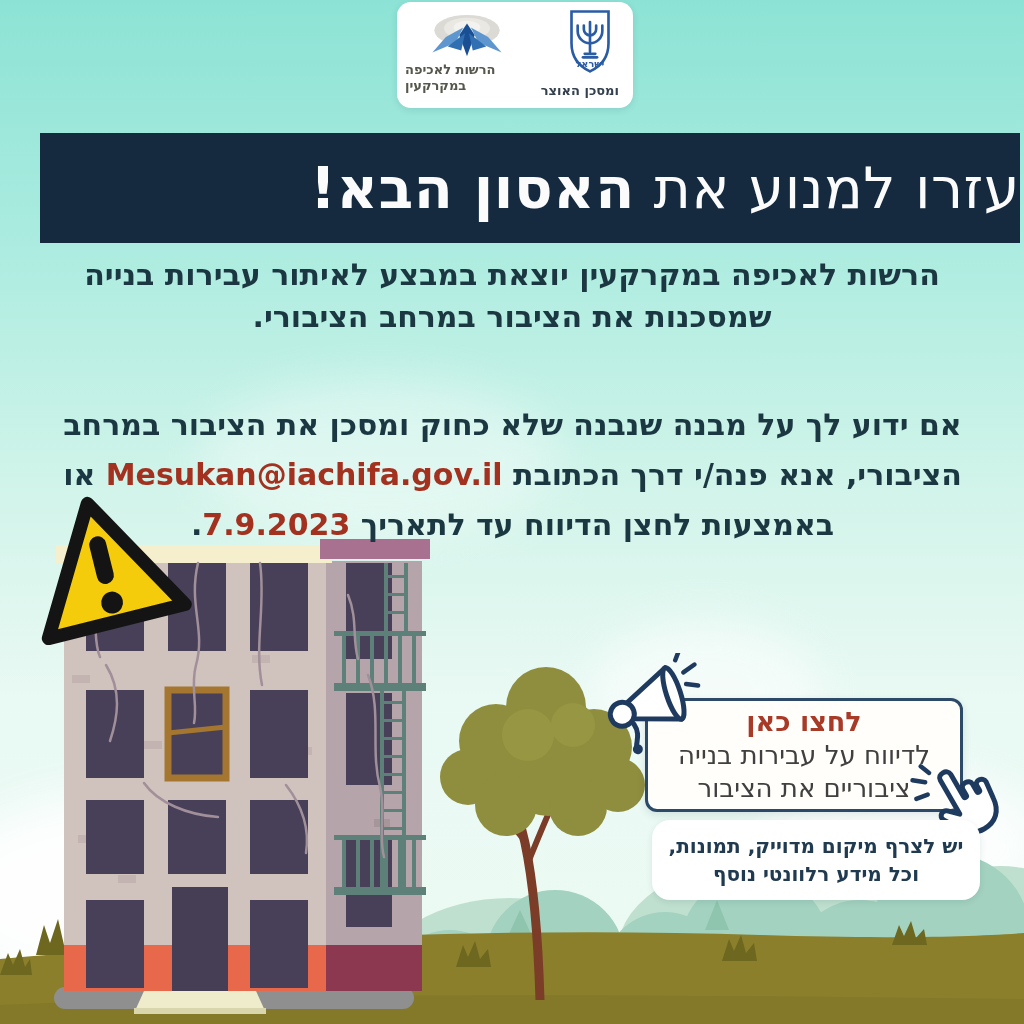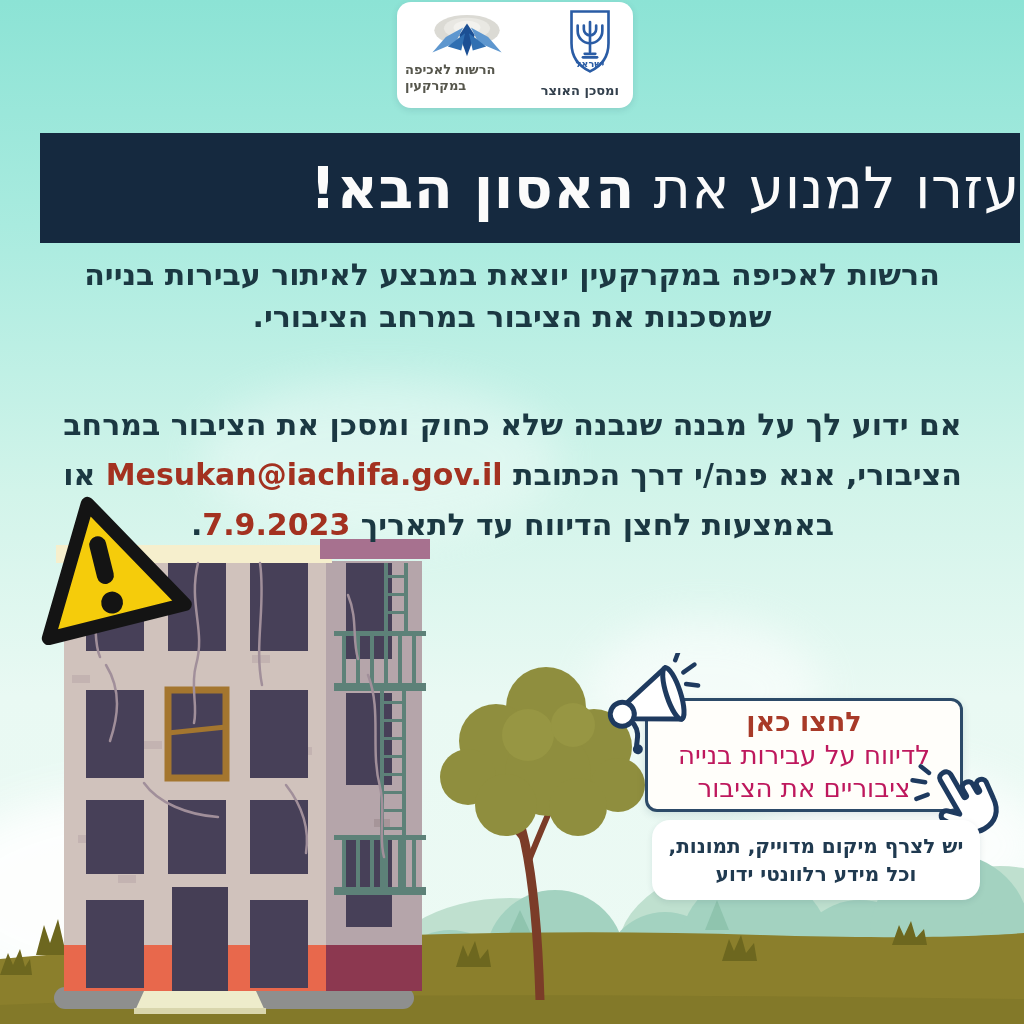--- a/index.html
+++ b/index.html
@@ -29,21 +29,21 @@
   .p2{left:55px;top:400px;width:915px;font-size:30px;line-height:50px;}
   .p3{left:450px;top:534px;width:500px;font-size:30px;line-height:45px;}
   .red{color:#a33120;font-weight:700;}
   .email{direction:ltr;unicode-bidi:isolate;}
 
   
   .callout{position:absolute;left:645px;top:698px;width:312px;height:108px;background:#fffefa;
            border:3px solid #2c4a68;border-radius:12px;display:flex;flex-direction:column;
            align-items:center;justify-content:center;box-shadow:0 3px 8px rgba(20,50,70,.12);cursor:pointer;}
   .callout .cta{color:#a83a28;font-weight:700;font-size:27px;line-height:34px;}
-  .callout .ln{color:#be185d;font-weight:400;font-size:26px;line-height:33px;}
+  .callout .ln{color:#404040;font-weight:400;font-size:26px;line-height:33px;}
   .note{position:absolute;left:652px;top:820px;width:300px;background:#fff;border-radius:18px;
         padding:12px 14px;box-shadow:0 2px 6px rgba(20,50,70,.10);
         color:#203a50;font-weight:700;font-size:20px;line-height:28px;text-align:center;}
 
   .abs{position:absolute;}
 </style>
 </head>
 <body>
 
 <div class="stage">
@@ -282,15 +282,15 @@
     <g transform="rotate(-30 52 53)">
       <path d="M46,28 c0,-7 12,-7 12,0 v26 c0,2 3,2 3,0 v-7 c0,-6 11,-6 11,0 v9 c0,2 3,2 3,0 v-5 c0,-6 10,-5 10,1 l-2,18 c-1,14 -10,22 -23,22 c-10,0 -16,-4 -21,-12 l-10,-16 c-3,-5 4,-10 8,-6 l9,9 z" fill="#ffffff" stroke="#1e3a5f" stroke-width="5" stroke-linejoin="round"></path>
       <g stroke="#1e3a5f" stroke-width="4.5" stroke-linecap="round">
         <path d="M40,16 L36,6"></path>
         <path d="M32,22 L22,14"></path>
         <path d="M28,34 L16,32"></path>
       </g>
     </g>
   </svg>
 
-  <div class="note">יש לצרף מיקום מדוייק, תמונות, וכל מידע רלוונטי ידוע</div>
+  <div class="note">יש לצרף מיקום מדוייק, תמונות, וכל מידע רלוונטי נוסף</div>
 
 </div>
 
 </body></html>

